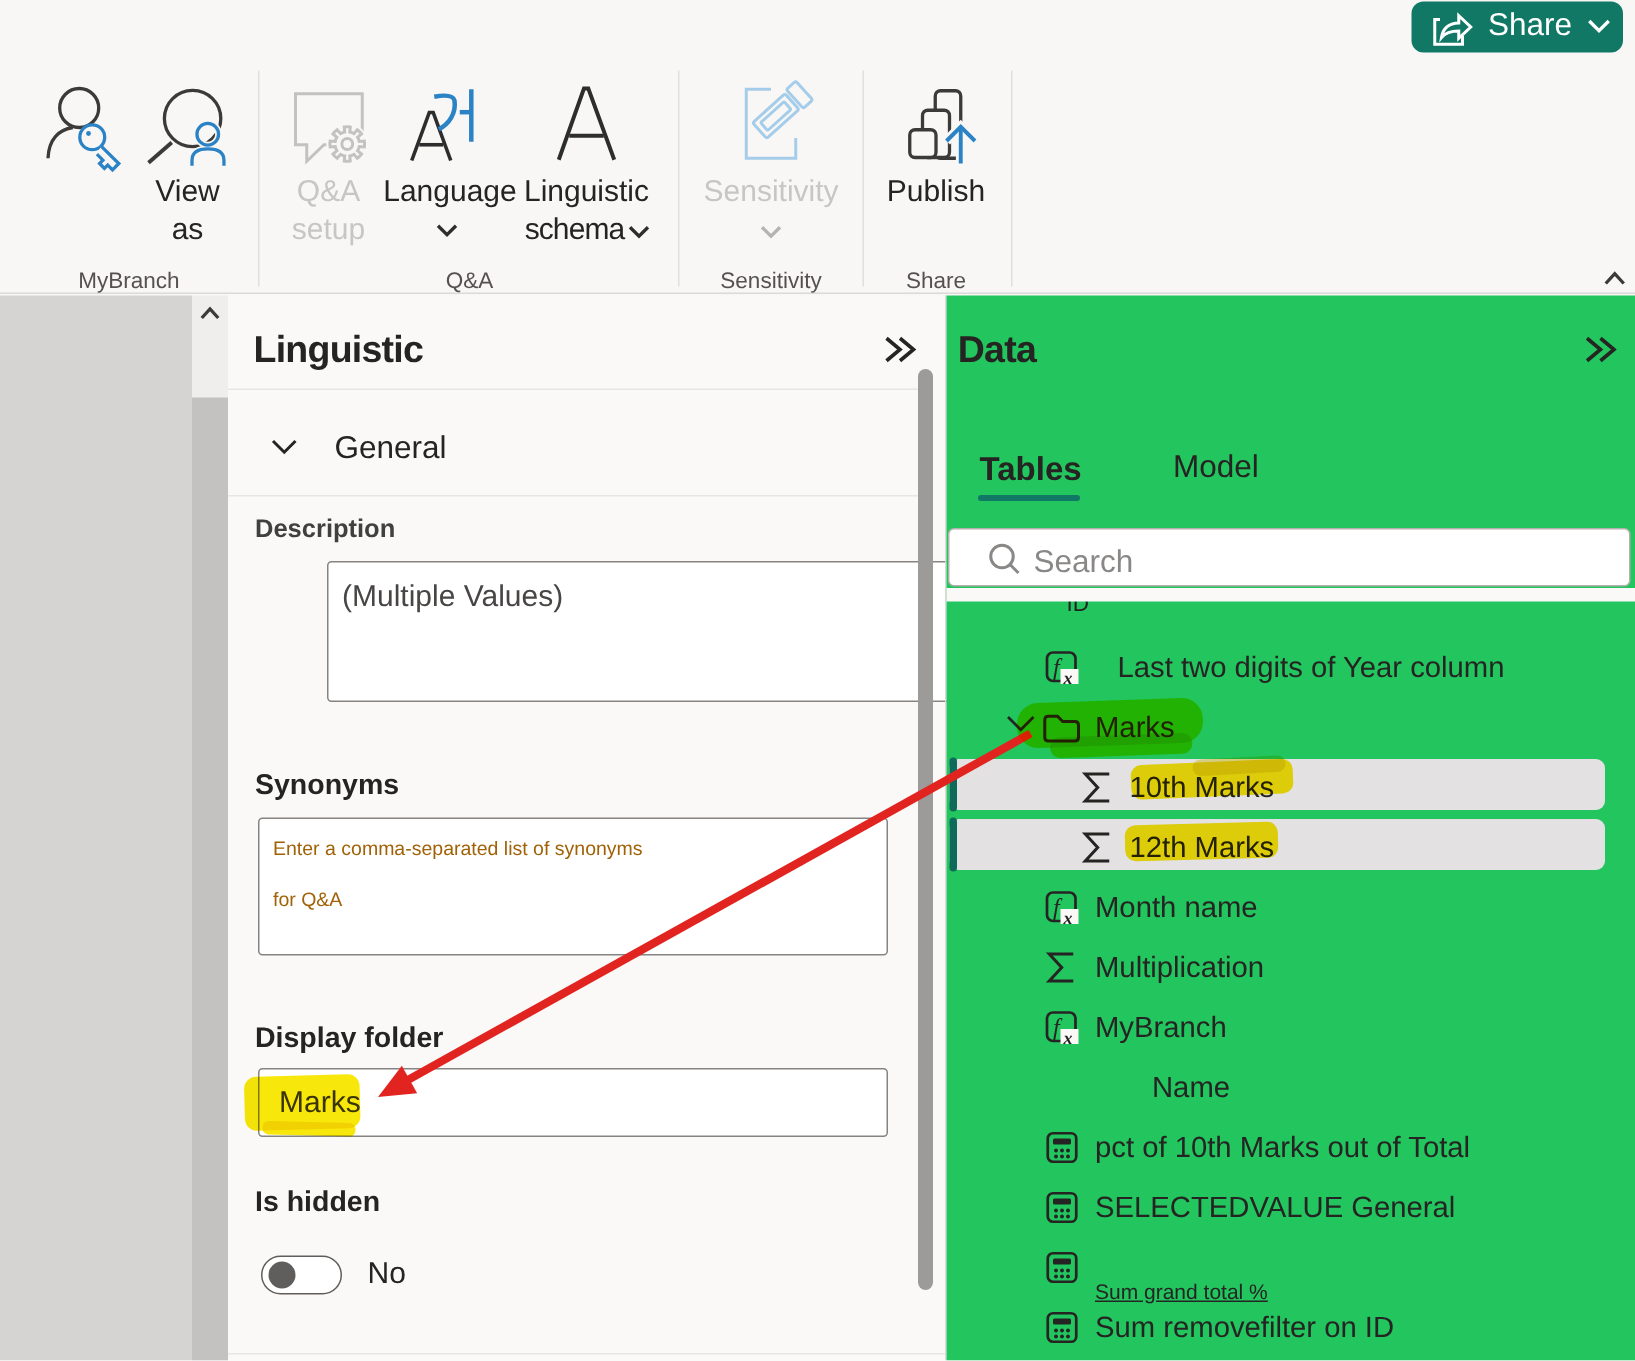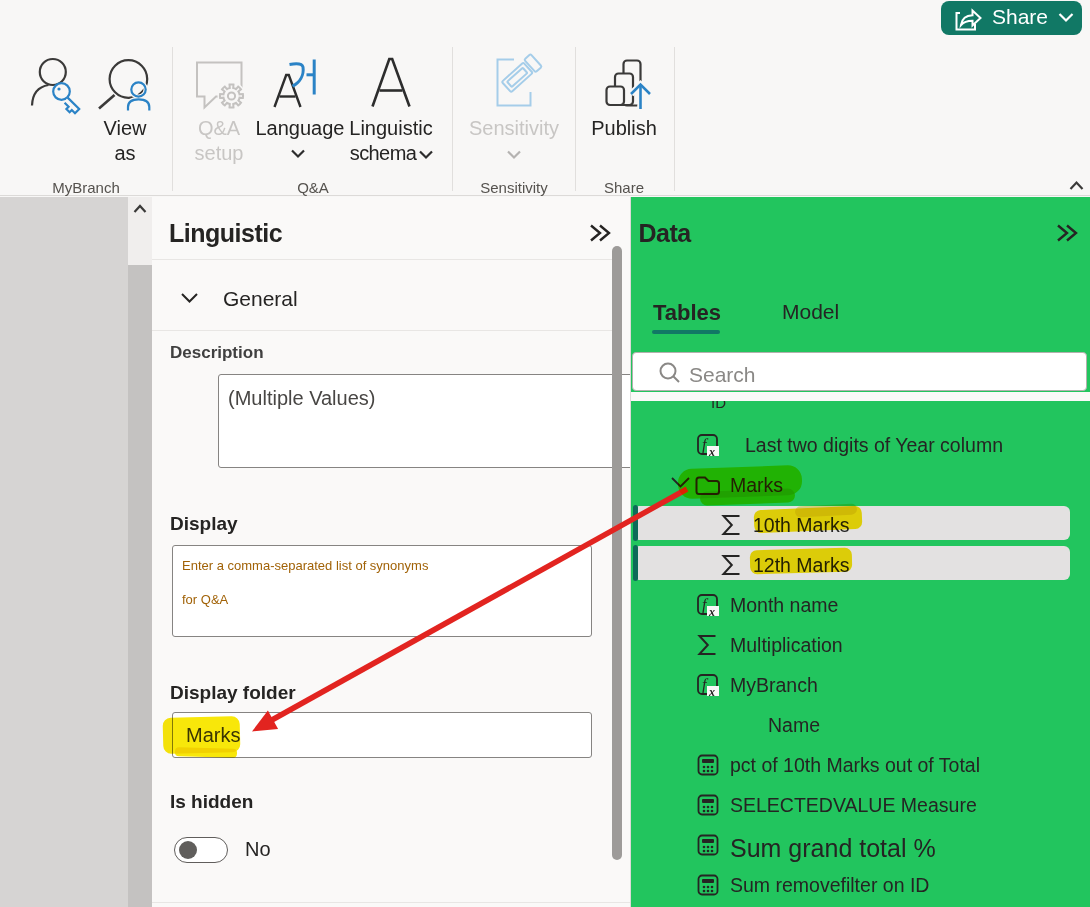--- a/index.html
+++ b/index.html
@@ -142,21 +142,21 @@
     <path d="M 2,3 L 9.5,10.5 L 17,3"></path>
   </svg>
   <div class="abs" style="left:71px;top:90px;font-size:21px;color:#252423;">General</div>
   <div class="abs" style="left:0px;top:133px;width:470px;height:1px;background:#e8e6e4;"></div>
 
   <div class="abs" style="left:18px;top:146px;font-size:17px;font-weight:700;color:#404040;">Description</div>
   <div class="abs" style="left:20px;top:177px;width:420px;height:94px;background:#fff;border:1px solid #868482;border-radius:3px;margin-left:46px;">
     <div class="abs" style="left:9px;top:12px;font-size:20px;color:#484644;">(Multiple Values)</div>
   </div>
 
-  <div class="abs" style="left:18px;top:316px;font-size:19px;font-weight:700;color:#252423;">Display</div>
+  <div class="abs" style="left:18px;top:316px;font-size:19px;font-weight:700;color:#252423;">Synonyms</div>
   <div class="abs" style="left:20px;top:348px;width:420px;height:92px;background:#fff;border:1px solid #868482;border-radius:3px;">
     <div class="abs" style="left:9px;top:3px;font-size:13px;color:#a16207;line-height:34px;">Enter a comma-separated list of synonyms<br>for Q&amp;A</div>
   </div>
 
   <div class="abs" style="left:18px;top:485px;font-size:19px;font-weight:700;color:#252423;">Display folder</div>
   <div class="abs" style="left:20px;top:515px;width:420px;height:46px;background:#fff;border:1px solid #868482;border-radius:3px;">
     <div class="abs" style="left:13px;top:11px;font-size:20px;color:#3b3a39;">Marks</div>
   </div>
 
   <div class="abs" style="left:18px;top:594px;font-size:19px;font-weight:700;color:#252423;">Is hidden</div>
@@ -198,22 +198,22 @@
   <div class="abs" style="left:0px;top:195px;width:459px;height:9px;background:#faf9f8;"></div>
   <div class="abs" style="left:114px;top:237px;font-size:19.5px;color:#252423;">Last two digits of Year column</div>
   <div class="abs" style="left:99px;top:277px;font-size:19.5px;color:#252423;">Marks</div>
   <div class="abs" style="left:122px;top:317px;font-size:19.5px;color:#252423;">10th Marks</div>
   <div class="abs" style="left:122px;top:357px;font-size:19.5px;color:#252423;">12th Marks</div>
   <div class="abs" style="left:99px;top:397px;font-size:19.5px;color:#252423;">Month name</div>
   <div class="abs" style="left:99px;top:437px;font-size:19.5px;color:#252423;">Multiplication</div>
   <div class="abs" style="left:99px;top:477px;font-size:19.5px;color:#252423;">MyBranch</div>
   <div class="abs" style="left:99px;top:517px;font-size:19.5px;color:#252423;margin-left:38px;">Name</div>
   <div class="abs" style="left:99px;top:557px;font-size:19.5px;color:#252423;">pct of 10th Marks out of Total</div>
-  <div class="abs" style="left:99px;top:597px;font-size:19.5px;color:#252423;">SELECTEDVALUE Measure</div>
-  <div class="abs" style="left:99px;top:637px;font-size:25px;color:#252423;">Sum grand total %</div>
+  <div class="abs" style="left:99px;top:597px;font-size:19.5px;color:#252423;">SELECTEDVALUE General</div>
+  <div class="abs" style="left:99px;top:656px;font-size:14px;color:#252423;text-decoration:underline;">Sum grand total %</div>
   <div class="abs" style="left:99px;top:677px;font-size:19.5px;color:#252423;">Sum removefilter on ID</div>
 
   <svg class="abs" style="left:0;top:0;" width="459" height="710" viewBox="0 0 459 710" fill="none" stroke="#252423">
 
     <g id="fx1" transform="translate(67,238)">
       <rect x="0" y="0" width="19" height="19" rx="4" stroke-width="1.8"></rect>
       <rect x="9" y="11" width="12" height="10" fill="#faf9f8" stroke="none"></rect>
       <text x="4" y="15" font-size="16" font-style="italic" font-family="Liberation Serif" fill="#252423" stroke="none">f</text>
       <text x="11" y="21" font-size="12" font-style="italic" font-weight="700" font-family="Liberation Serif" fill="#252423" stroke="none">x</text>
     </g>

